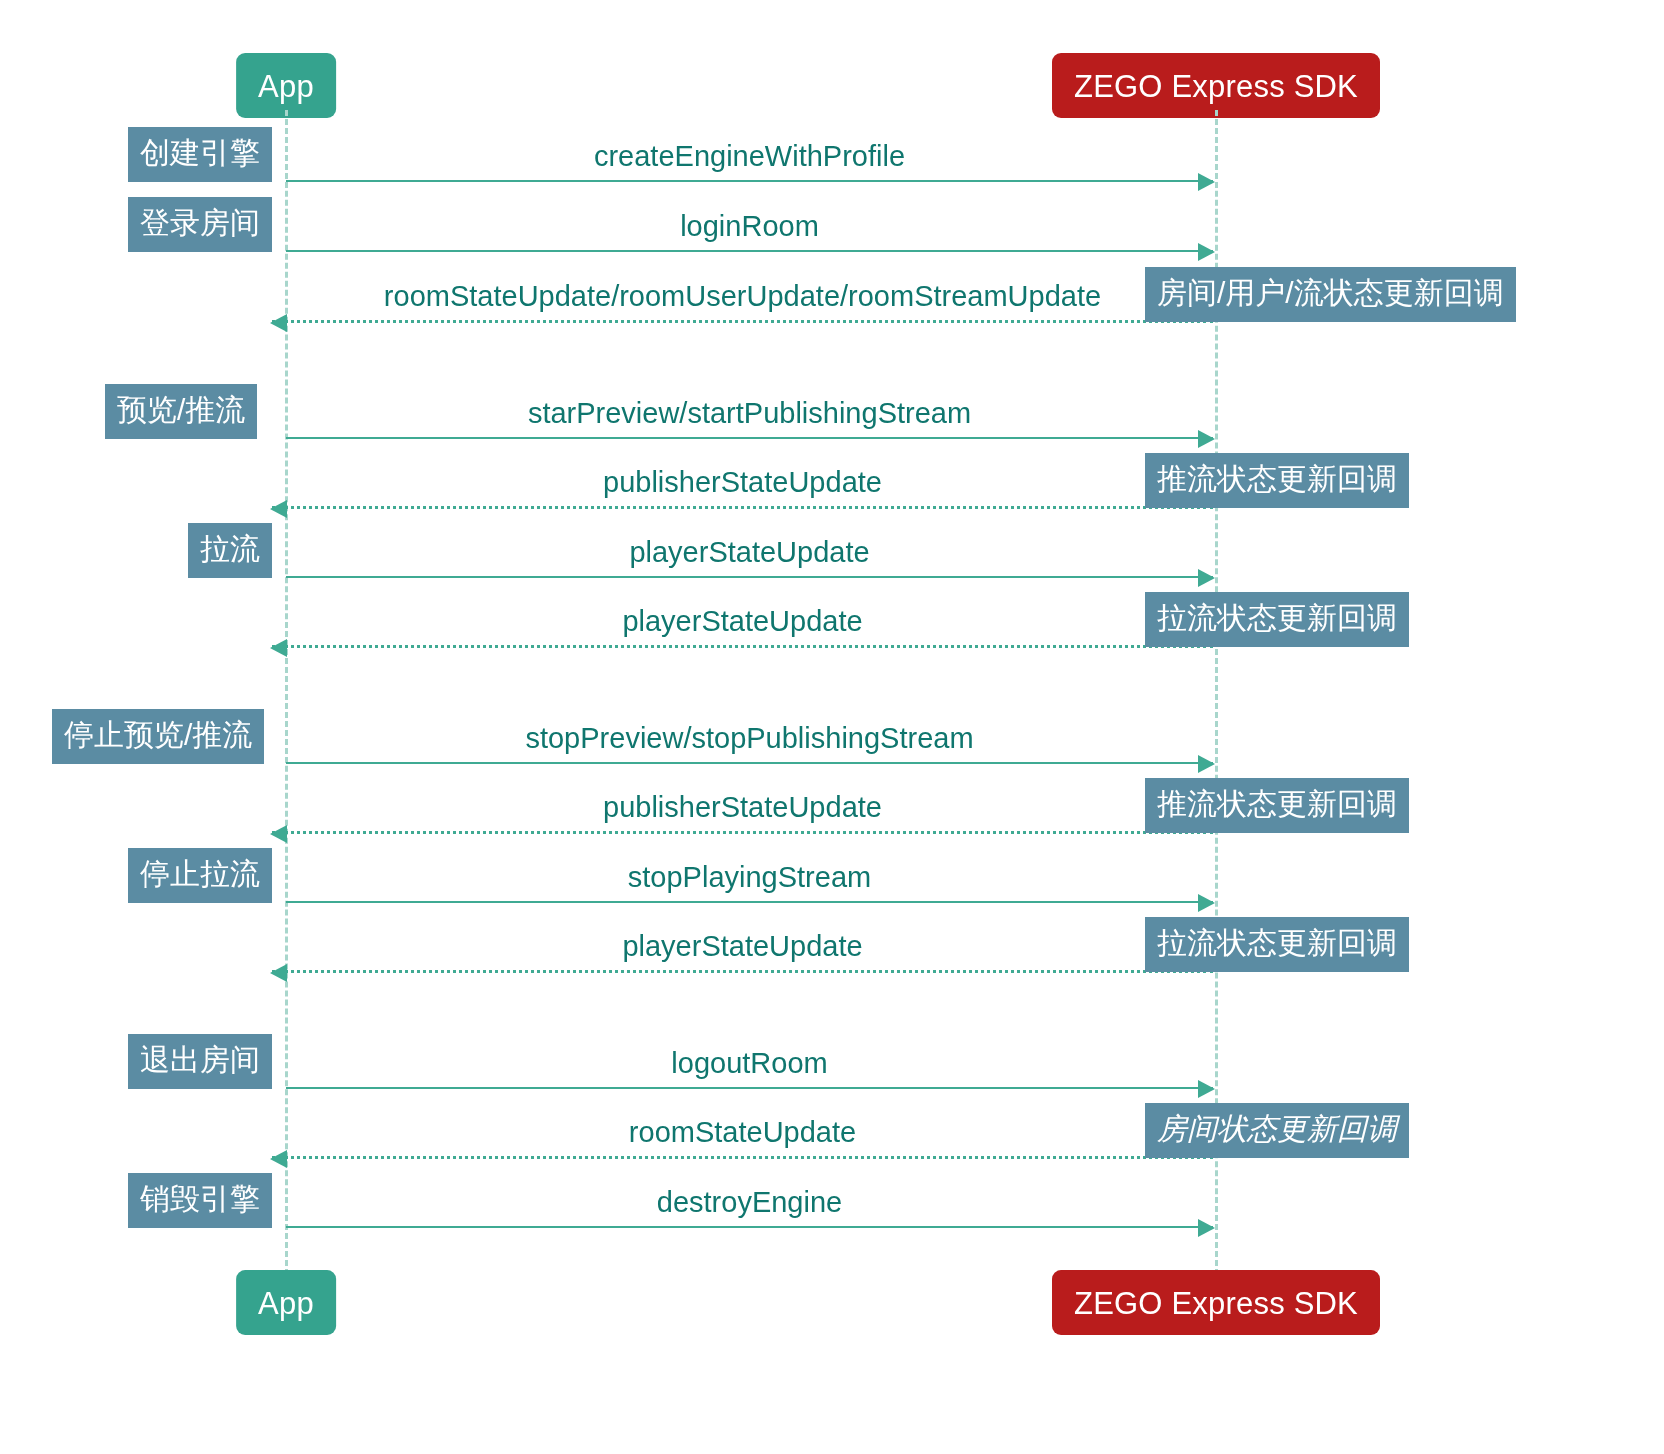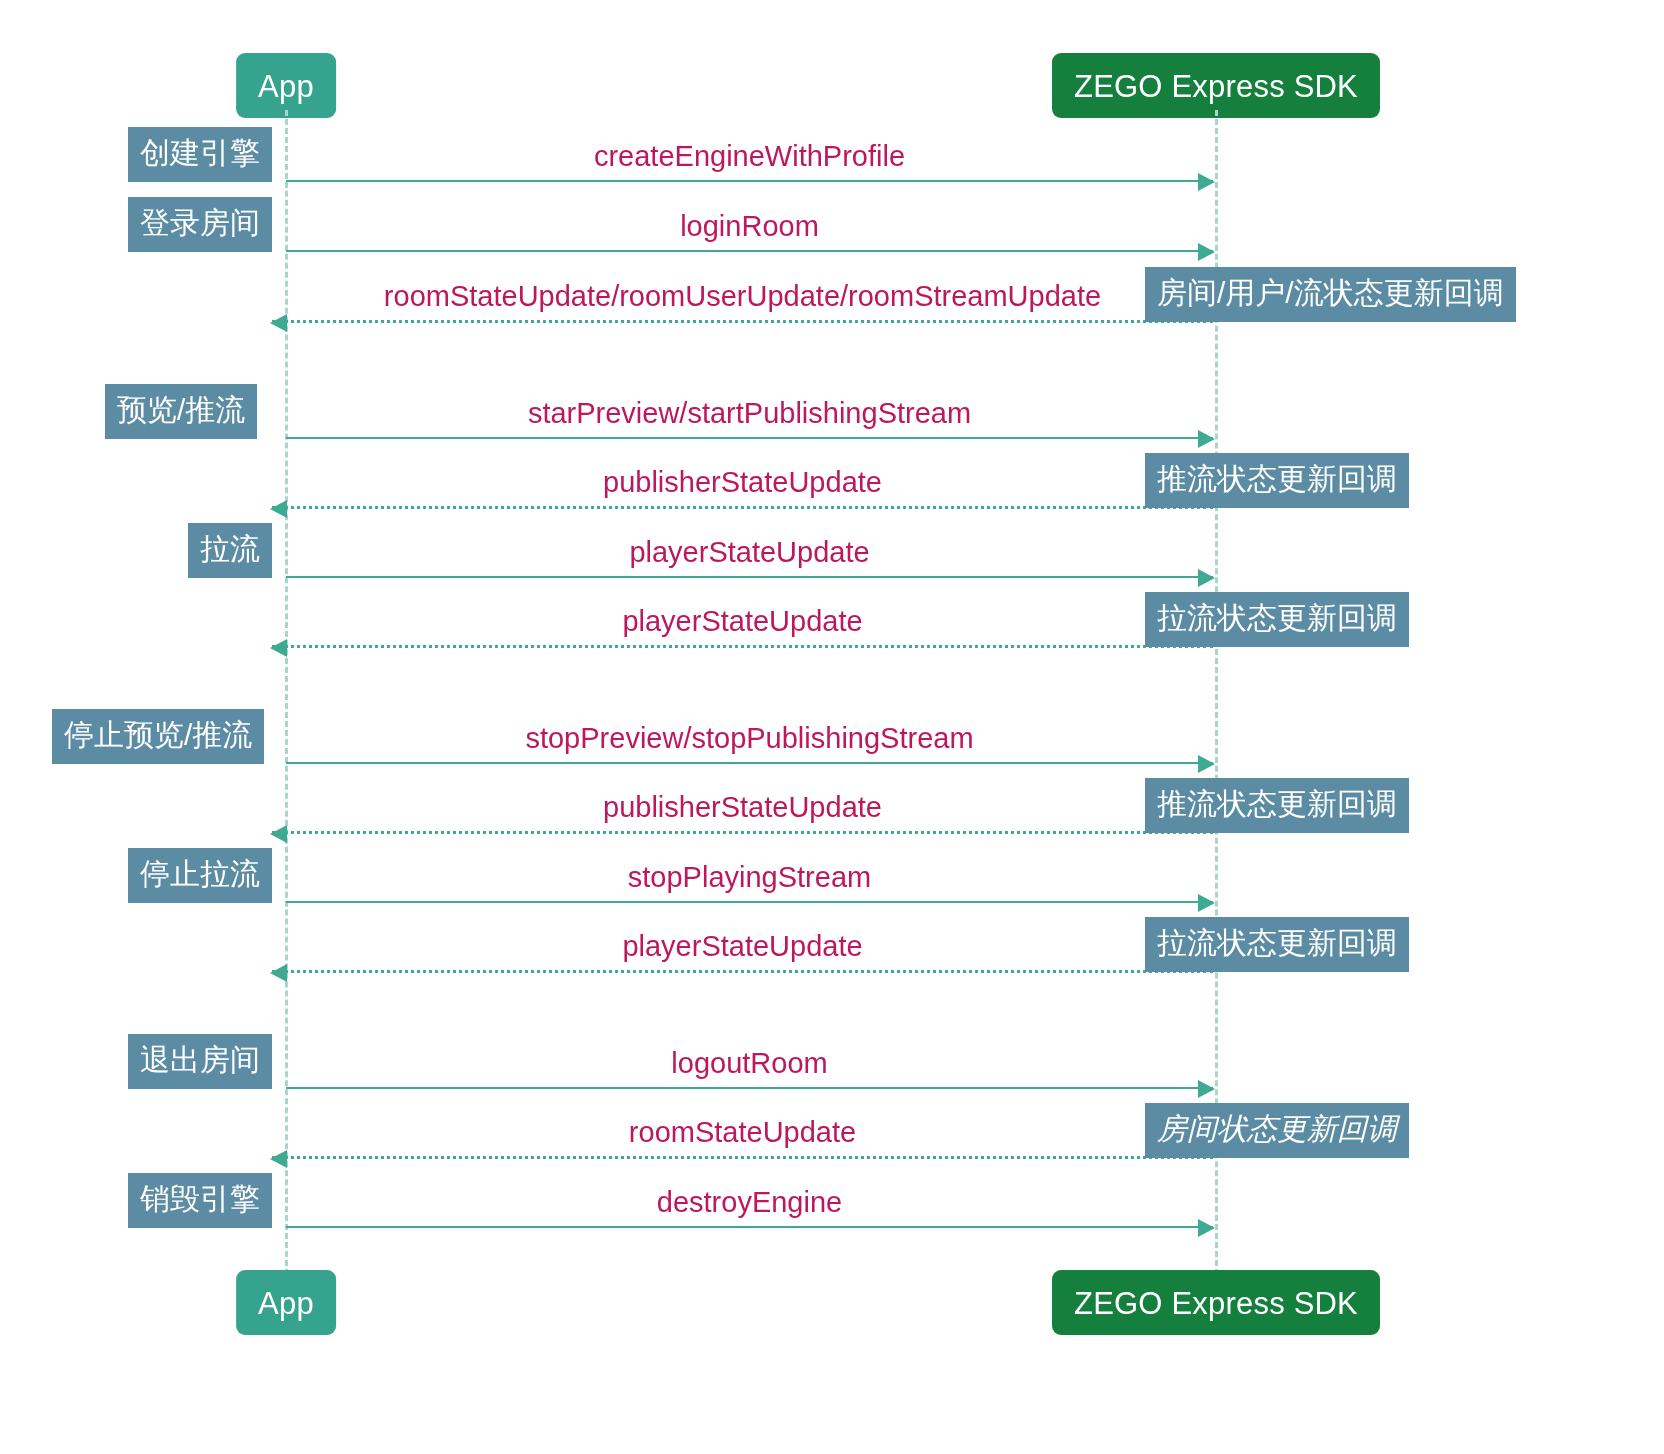--- a/index.html
+++ b/index.html
@@ -18,21 +18,21 @@
     border-radius:9px;
     color:#ffffff;
     font-size:31px;
     line-height:1;
     padding:18px 22px 16px 22px;
     white-space:nowrap;
     text-align:center;
     letter-spacing:.2px;
   }
   .actor.app{background:#35a38e;}
-  .actor.sdk{background:#15803d;}
+  .actor.sdk{background:#b91c1c;}
 
   
   .lifeline{
     position:absolute;
     width:0;
     border-left:3px dashed #a8d6cc;
   }
 
   
   .msg{
@@ -67,21 +67,21 @@
     border-right:17px solid #3faa93;
   }
 
   
   .msg .caption{
     position:absolute;
     bottom:7px;
     width:100%;
     text-align:center;
     font-size:29px;
-    color:#be185d;
+    color:#0f766e;
     white-space:nowrap;
     line-height:1.1;
   }
 
   
   .note{
     position:absolute;
     background:#5b8ca3;
     color:#ffffff;
     font-size:30px;

